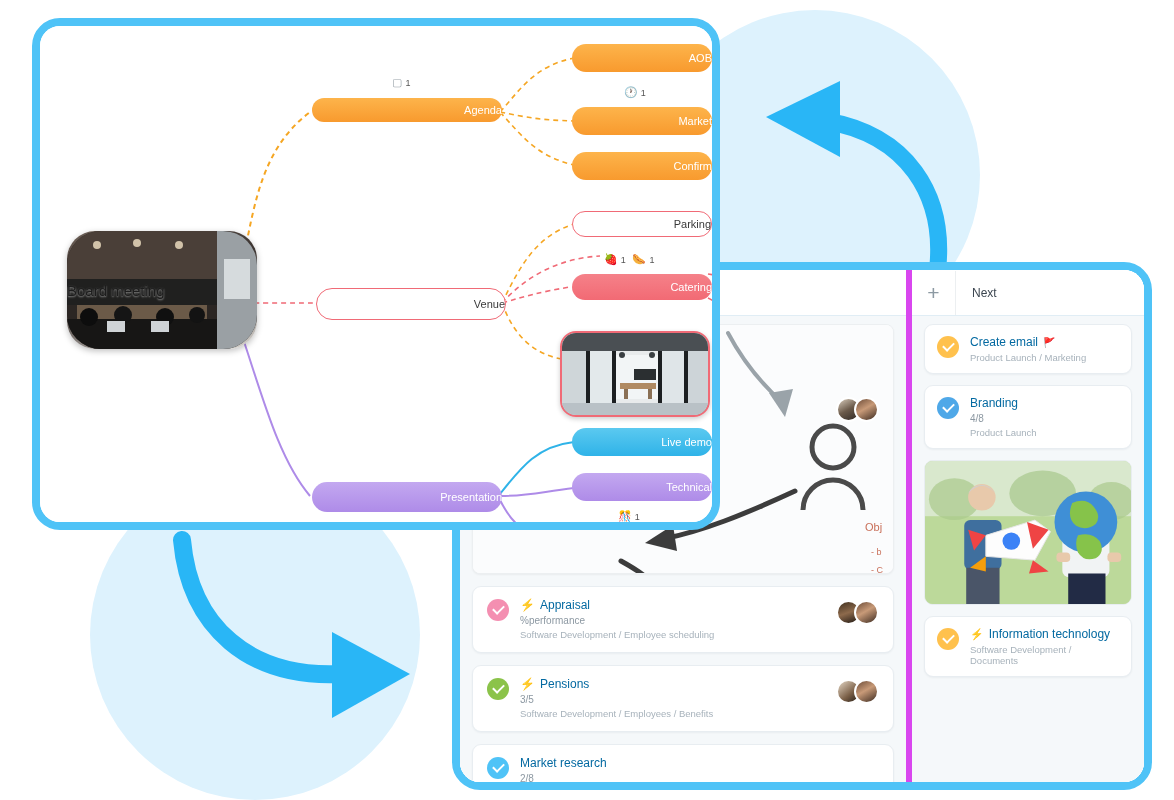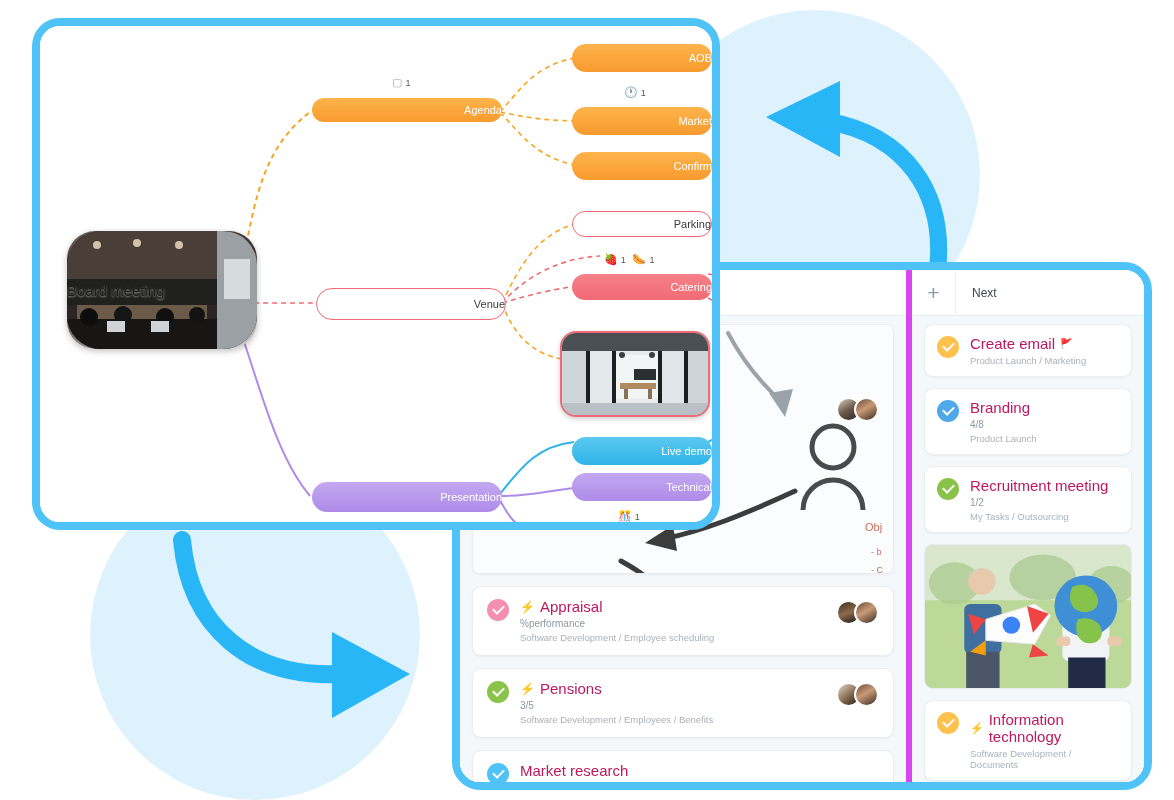--- a/index.html
+++ b/index.html
@@ -68,21 +68,21 @@
     box-shadow:0 1px 2px rgba(20,40,60,.05);
     display:flex; align-items:flex-start;
   }
   .tc-check { width:22px; height:22px; border-radius:50%; flex:0 0 22px; margin-right:11px; margin-top:1px; position:relative; }
   .tc-check::after {
     content:""; position:absolute; left:6px; top:6px; width:9px; height:5px;
     border-left:2px solid #fff; border-bottom:2px solid #fff; transform:rotate(-45deg);
   }
   .tc-body { flex:1; min-width:0; }
   .tc-title { font-size:13.5px; color:#2b3views; color:#2e353c; display:flex; align-items:center; gap:5px; }
-  .tc-title .ttxt { font-size:15px; color:#be185d; }
+  .tc-title .ttxt { font-size:12px; color:#0369a1; }
   .tc-meta { font-size:10px; color:#8c98a2; margin-top:3px; }
   .tc-path { font-size:9.5px; color:#a7b2bb; margin-top:3px; }
   .tc-avatars { display:flex; align-items:center; margin-left:8px; margin-top:2px; }
 
   
   .next-card {
     background:#fff; border:1px solid #e8edf1; border-radius:9px;
     padding:10px 12px; margin-bottom:11px; display:flex; align-items:flex-start;
     box-shadow:0 1px 2px rgba(20,40,60,.05);
   }
@@ -114,21 +114,21 @@
     position:absolute; left:520px; top:305px; width:150px; height:86px;
     border-radius:16px; overflow:hidden; border:2px solid #F06A76;
     background:linear-gradient(170deg,#dfe5e8 0%,#7c858b 45%,#3a4045 100%);
     box-shadow:0 2px 5px rgba(0,0,0,.2);
   }
 
   .badge { position:absolute; font-size:9px; color:#555; display:flex; align-items:center; gap:3px; }
 
   .orange { background:linear-gradient(180deg,#FDB44B 0%,#F89A2E 100%); color:#fff; }
   .purple { background:linear-gradient(180deg,#C3A8F0 0%,#AE8BE8 100%); color:#fff; }
-  .cyan   { background:linear-gradient(180deg,#5BC9F0 0%,#2FB3E8 100%); color:#fff;margin-top:9px; }
+  .cyan   { background:linear-gradient(180deg,#5BC9F0 0%,#2FB3E8 100%); color:#fff; }
   .red    { background:linear-gradient(180deg,#F58189 0%,#F26A74 100%); color:#fff; }
   .outline-red { background:#fff; border:1.5px solid #F06A76; color:#3a3a3a; }
 </style>
 </head>
 <body>
 
 <div id="stage">
 
   <div class="blob" id="blob-top"></div>
   <div class="blob" id="blob-bottom"></div>
@@ -265,30 +265,20 @@
             <div class="tc-check" style="background:#4FA8E8"></div>
             <div class="tc-body">
               <div class="tc-title">
                 <span class="ttxt">Branding</span>
               </div>
               <div class="tc-meta">4/8</div>
               <div class="tc-path">Product Launch</div>
             </div>
           </div>
 
-          <div class="next-card">
-            <div class="tc-check" style="background:#8BC34A"></div>
-            <div class="tc-body">
-              <div class="tc-title">
-                <span class="ttxt">Recruitment meeting</span>
-              </div>
-              <div class="tc-meta">1/2</div>
-              <div class="tc-path">My Tasks / Outsourcing</div>
-            </div>
-          </div>
 
           <div class="next-photo">
             <svg viewBox="0 0 210 150" width="100%" height="100%" preserveAspectRatio="none">
               <rect width="210" height="150" fill="#cfe2b8"></rect>
               <rect width="210" height="58" fill="#d9e8cd"></rect>
               <rect y="58" width="210" height="92" fill="#bcd99a"></rect>
               <ellipse cx="30" cy="40" rx="26" ry="22" fill="#a9c98c" opacity=".7"></ellipse>
               <ellipse cx="120" cy="34" rx="34" ry="24" fill="#9fc180" opacity=".6"></ellipse>
               <ellipse cx="190" cy="42" rx="24" ry="20" fill="#a9c98c" opacity=".7"></ellipse>
 

